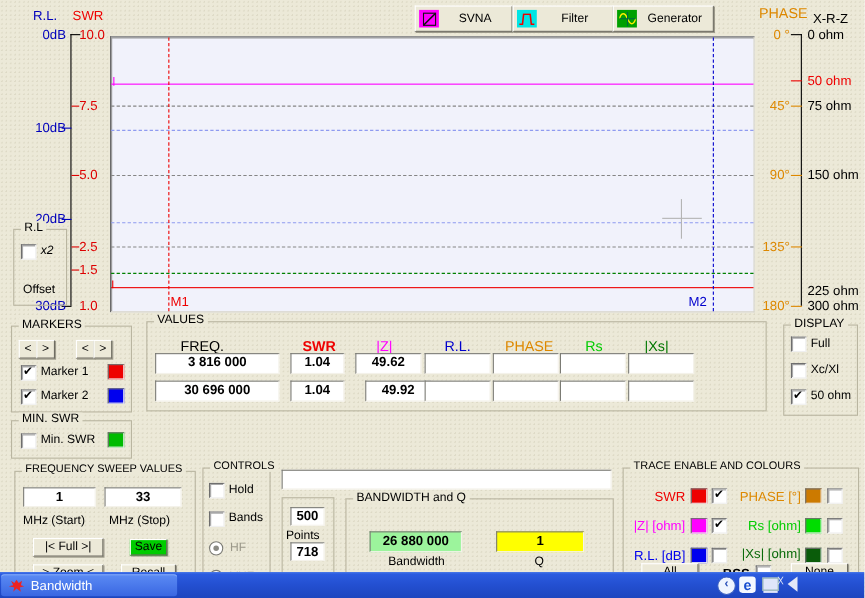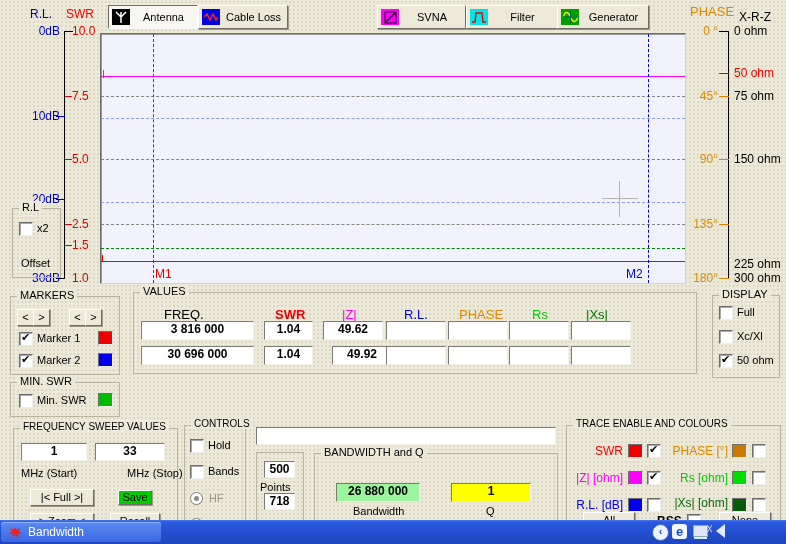--- a/index.html
+++ b/index.html
@@ -61,36 +61,20 @@
   .task .ticon16{width:16px;height:15px;margin-right:5px;flex:none;display:flex;align-items:center;justify-content:center;}
 </style>
 </head>
 <body>
 
 <div id="screen">
 
   <div class="lab axblue" style="left:30px;top:7px;">R.L.</div>
   <div class="lab" style="left:66px;top:7px;color:#ee0000;font-size:12px;">SWR</div>
 
-  <div class="tbtn pressed" style="left:108px;width:88px;">
-    <span class="ticon" style="background:#000;color:#fff;">
-      <svg width="14" height="13" viewBox="0 0 14 13">
-          <path d="M2 1 L7 6 L12 1 M7 1 L7 12" stroke="#fff" stroke-width="1.5" fill="none"></path>
-        </svg>
-    </span>
-    <span class="tlabel">Antenna</span>
-  </div>
-  <div class="tbtn" style="left:198px;width:88px;">
-    <span class="ticon" style="background:#0000dd;">
-      <svg width="14" height="10" viewBox="0 0 14 10">
-          <polyline points="0,5 3,2 6,8 9,2 12,8 14,5" stroke="#ff2222" stroke-width="1.4" fill="none"></polyline>
-        </svg>
-    </span>
-    <span class="tlabel">Cable Loss</span>
-  </div>
   <div class="tbtn" style="left:377px;width:87px;">
     <span class="ticon" style="background:#ff00ff;">
       <svg width="13" height="13" viewBox="0 0 13 13">
           <rect x="1" y="1" width="11" height="11" fill="none" stroke="#111" stroke-width="1"></rect>
           <line x1="1" y1="12" x2="12" y2="1" stroke="#111" stroke-width="1.4"></line>
         </svg>
     </span>
     <span class="tlabel">SVNA</span>
   </div>
   <div class="tbtn" style="left:466px;width:90px;">
@@ -175,21 +159,21 @@
     <div class="vmark" style="left:547px;border-color:#0000cc;"></div>
     <div class="lab" style="left:525px;top:233px;color:#0000cc;font-size:12px;">M2</div>
 
     <div class="abs" style="left:501px;top:164px;width:36px;height:1px;background:#b4b4b4;"></div>
     <div class="abs" style="left:518px;top:147px;width:1px;height:36px;background:#b4b4b4;"></div>
   </div>
 
   <div class="gb" style="left:12px;top:208px;width:47px;height:68px;">
     <span class="gt">R.L</span>
     <span class="cb" style="left:6px;top:13px;" data-checked="false"></span>
-    <span class="lab" style="left:24px;top:13px;">x2</span>
+    <span class="lab" style="left:24px;top:13px;font-style:italic;">x2</span>
     <span class="lab" style="left:8px;top:48px;">Offset</span>
   </div>
 
   <div class="gb" style="left:10px;top:296px;width:108px;height:77px;">
     <span class="gt">MARKERS</span>
     <span class="btn" style="left:6px;top:12px;width:15px;height:15px;">&lt;</span>
     <span class="btn" style="left:22px;top:12px;width:15px;height:15px;">&gt;</span>
     <span class="btn" style="left:58px;top:12px;width:15px;height:15px;">&lt;</span>
     <span class="btn" style="left:74px;top:12px;width:15px;height:15px;">&gt;</span>
     <span class="cb" style="left:8px;top:35px;" data-checked="true"></span>
@@ -242,21 +226,21 @@
     <span class="cb" style="left:8px;top:11px;" data-checked="false"></span>
     <span class="lab" style="left:26px;top:11px;">Min. SWR</span>
     <span class="sw" style="left:87px;top:10px;background:#00bb00;"></span>
   </div>
 
   <div class="gb" style="left:13px;top:428px;width:163px;height:115px;">
     <span class="gt" style="font-size:10px;letter-spacing:0;">FREQUENCY SWEEP VALUES</span>
     <span class="cell" style="left:7px;top:14px;width:64px;height:16px;">1</span>
     <span class="cell" style="left:81px;top:14px;width:68px;height:16px;">33</span>
     <span class="lab" style="left:7px;top:38px;">MHz  (Start)</span>
-    <span class="lab" style="left:85px;top:38px;margin-left:28px;">MHz  (Stop)</span>
+    <span class="lab" style="left:85px;top:38px;">MHz  (Stop)</span>
     <span class="btn" style="left:16px;top:60px;width:62px;height:15px;">|&lt; Full &gt;|</span>
     <span class="btn" style="left:104px;top:61px;width:32px;height:13px;background:#00cc00;line-height:13px;">Save</span>
     <span class="btn" style="left:16px;top:84px;width:62px;height:15px;">&gt; Zoom &lt;</span>
     <span class="btn" style="left:96px;top:84px;width:48px;height:15px;">Recall</span>
   </div>
 
   <div class="gb" style="left:184px;top:425px;width:60px;height:118px;">
     <span class="gt" style="font-size:10px;">CONTROLS</span>
     <span class="cb" style="left:5px;top:13px;" data-checked="false"></span>
     <span class="lab" style="left:23px;top:13px;">Hold</span>

